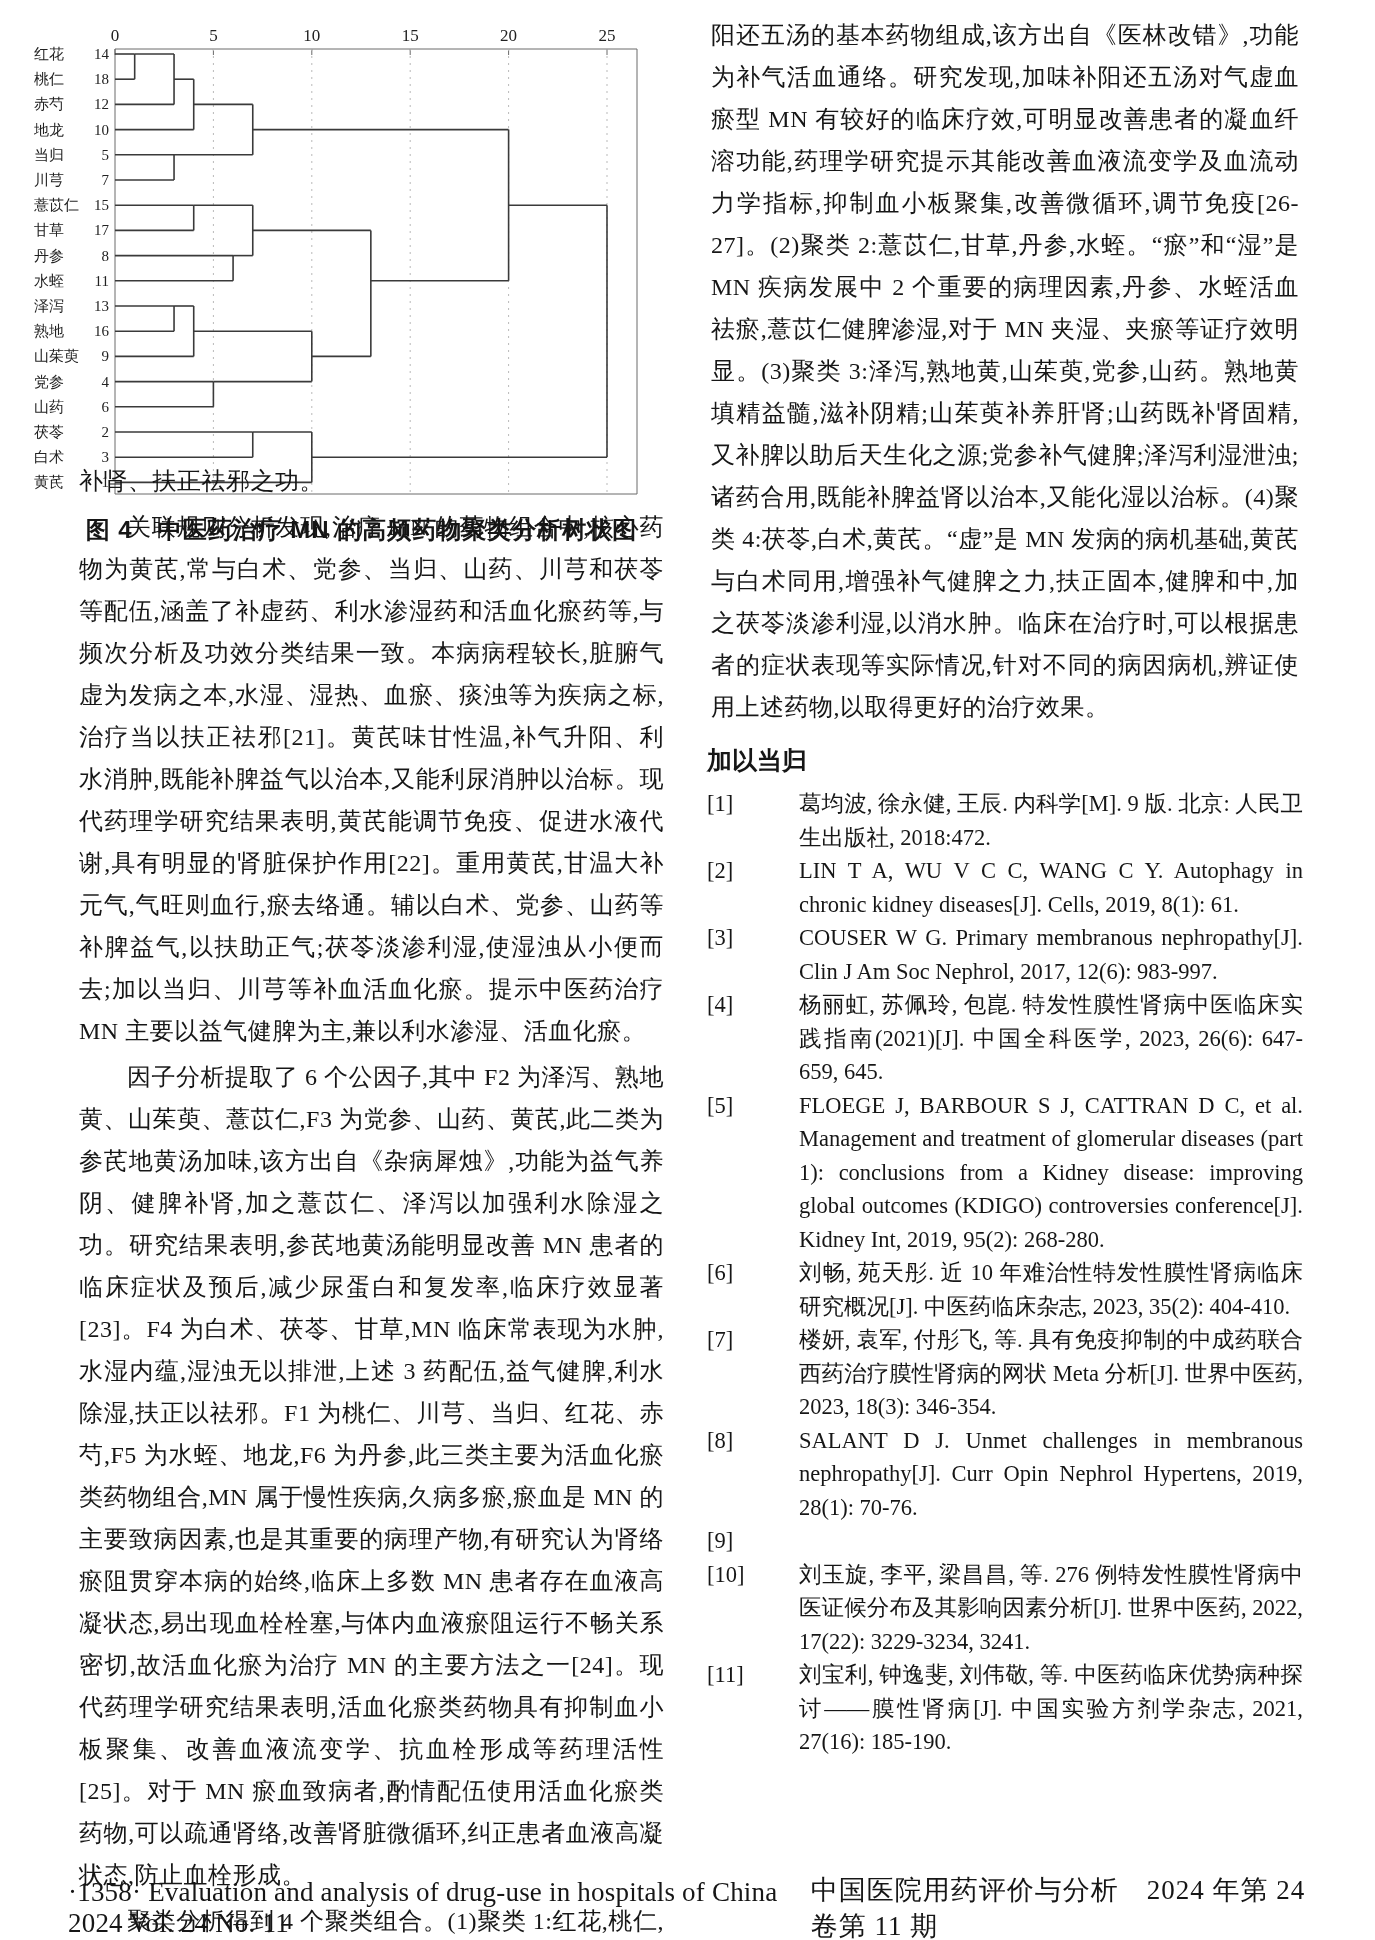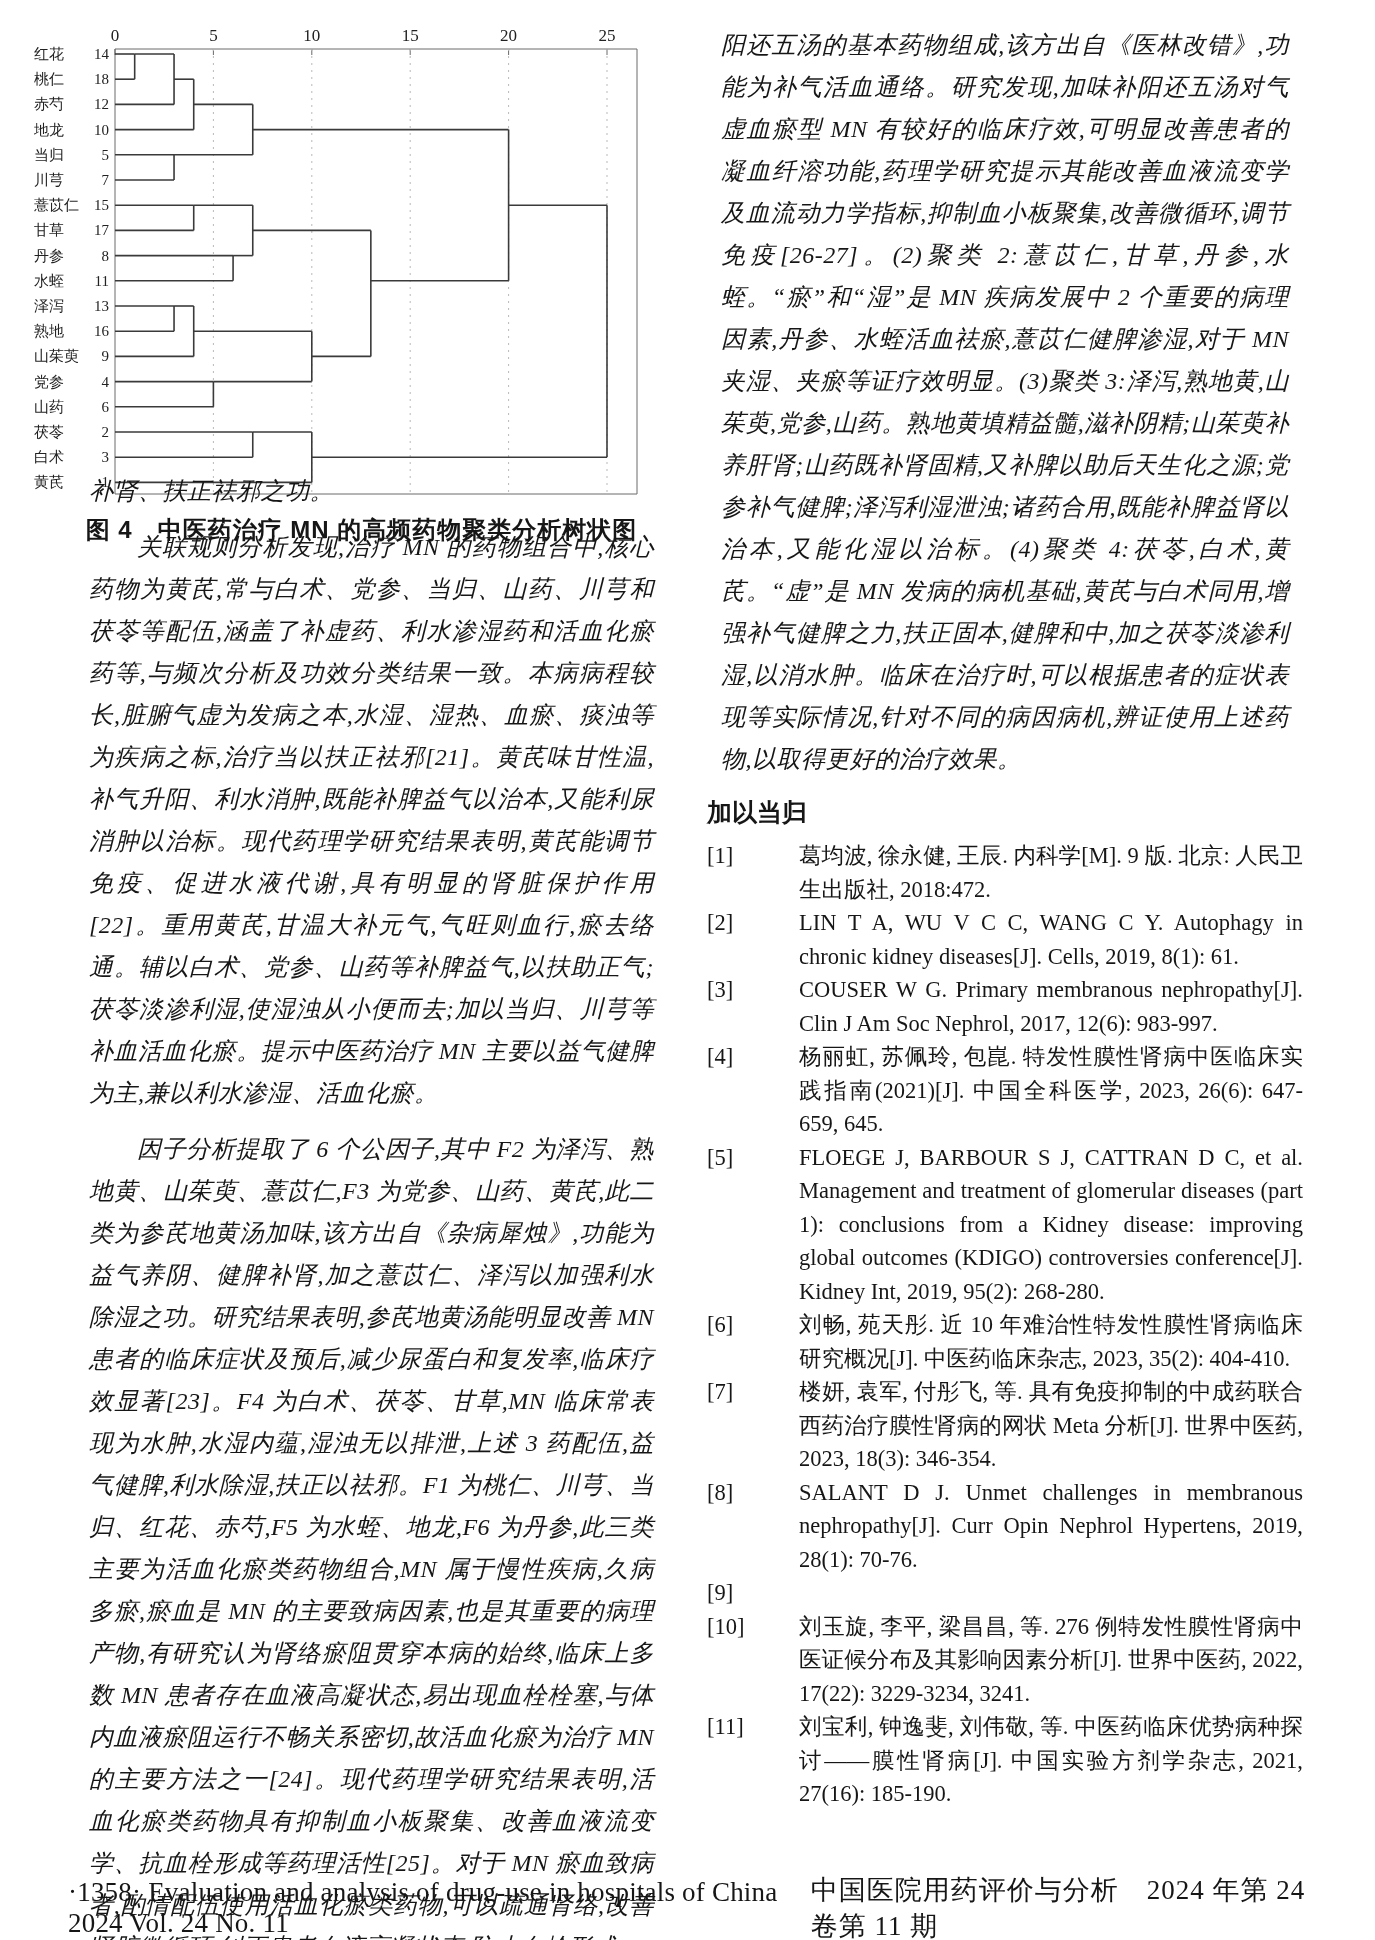--- a/index.html
+++ b/index.html
@@ -8,21 +8,21 @@
     font-family:"Liberation Serif","DejaVu Serif",serif;color:#161616;
     overflow:hidden;margin:0 auto;
   }
   .figure-wrap{position:absolute;left:30px;top:14px;width:630px;height:500px;}
   .figure-caption{
     position:absolute;left:44px;top:514px;width:635px;text-align:center;
     font-family:"Liberation Sans","DejaVu Sans",sans-serif;
     font-weight:bold;font-size:24px;letter-spacing:1px;
   }
   .col{position:absolute;text-align:justify;}
-  .col p{margin:14px;font-size:24px;line-height:42px;letter-spacing:0.5px;font-style:italic;}
+  .col p{margin:4px;font-size:24px;line-height:42px;letter-spacing:0.5px;}
   .col p.indent{text-indent:2em;}
   .left-col{left:75px;top:456px;width:593px;}
   .right-col{left:707px;top:10px;width:596px;}
   .refs-header{
     font-family:"Liberation Sans","DejaVu Sans",sans-serif;
     font-weight:bold;font-size:25px;margin:16px 0 10px 0;
   }
   .ref-row{display:flex;font-size:22.5px;line-height:33.5px;}
   .ref-num{flex:none;width:60px;}
   .ref-text{flex:1;text-align:justify;margin-left:32px;}

